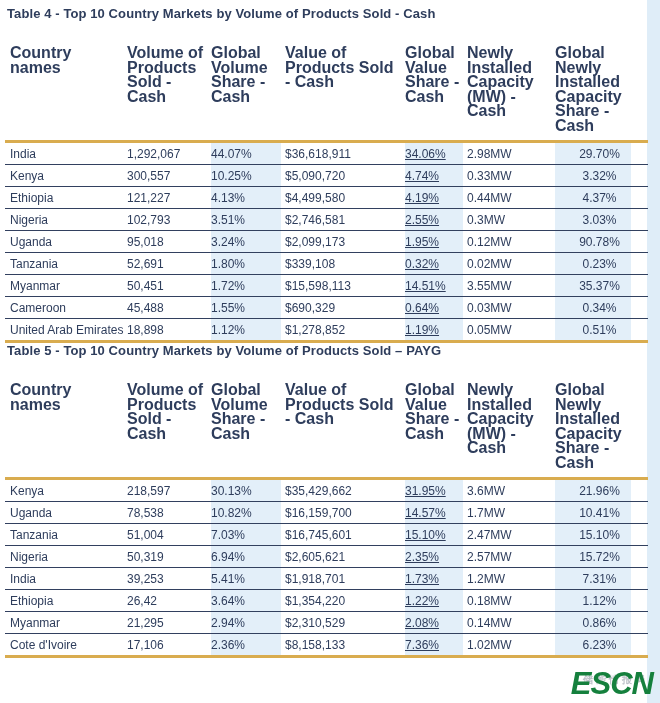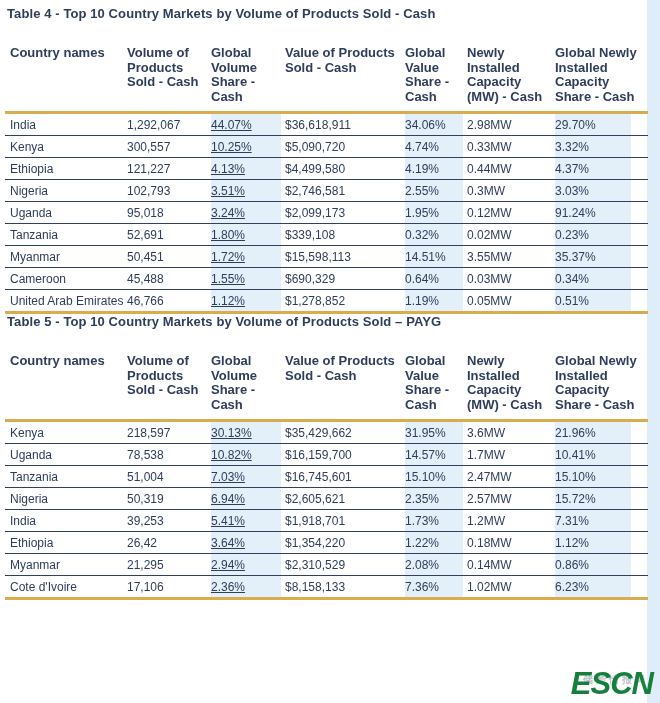--- a/index.html
+++ b/index.html
@@ -26,42 +26,42 @@
   }
   .tbl + .tbl { }
   table {
     border-collapse: collapse;
     table-layout: fixed;
     width: 643px;
   }
   thead tr { border-bottom: 3px solid #D9AC4F; }
   th {
     text-align: left; vertical-align: top;
-    font-size: 13px; font-weight: bold;
+    font-size: 16px; font-weight: bold;
     line-height: 14.5px;
     color: #2E3D5C;
     padding: 10px 6px 7px 0;
   }
   th:first-child { padding-left: 5px; }
   tbody tr { border-top: 1.5px solid #32405F; }
   tbody tr:first-child { border-top: 1.5px solid #32405F; }
   table { border-bottom: 3px solid #D9AC4F; }
   td {
     font-size: 12px;
     height: 21px;
     vertical-align: middle;
     padding: 0 4px 0 0;
     white-space: nowrap;
     color: #2E3D5C;
   }
   td:first-child { padding-left: 5px; }
   
-  tbody td:nth-child(3) { background: linear-gradient(to right, #E3EFF9 0, #E3EFF9 70px, transparent 70px); text-decoration: underline; }
-  tbody td:nth-child(5) { background: linear-gradient(to right, #E3EFF9 0, #E3EFF9 58px, transparent 58px); }
-  tbody td:nth-child(7) { background: linear-gradient(to right, #E3EFF9 0, #E3EFF9 76px, transparent 76px); }
+  tbody td:nth-child(3) { background: linear-gradient(to right, #E3EFF9 0, #E3EFF9 70px, transparent 70px); }
+  tbody td:nth-child(5) { background: linear-gradient(to right, #E3EFF9 0, #E3EFF9 58px, transparent 58px); text-decoration: underline; }
+  tbody td:nth-child(7) { background: linear-gradient(to right, #E3EFF9 0, #E3EFF9 76px, transparent 76px); text-align: center; }
   
   .watermark {
     position: absolute;
     right: 4px; bottom: 4px;
     display: flex; align-items: baseline;
     pointer-events: none;
     line-height: 1;
   }
   .wm-brand {
     font-size: 31px; font-weight: 800;
@@ -152,21 +152,21 @@
             <td>0.3MW</td>
             <td>3.03%</td>
           </tr>
           <tr>
             <td>Uganda</td>
             <td>95,018</td>
             <td>3.24%</td>
             <td>$2,099,173</td>
             <td>1.95%</td>
             <td>0.12MW</td>
-            <td>91.24%</td>
+            <td>90.78%</td>
           </tr>
           <tr>
             <td>Tanzania</td>
             <td>52,691</td>
             <td>1.80%</td>
             <td>$339,108</td>
             <td>0.32%</td>
             <td>0.02MW</td>
             <td>0.23%</td>
           </tr>
@@ -183,21 +183,21 @@
             <td>Cameroon</td>
             <td>45,488</td>
             <td>1.55%</td>
             <td>$690,329</td>
             <td>0.64%</td>
             <td>0.03MW</td>
             <td>0.34%</td>
           </tr>
           <tr>
             <td>United Arab Emirates</td>
-            <td>46,766</td>
+            <td>18,898</td>
             <td>1.12%</td>
             <td>$1,278,852</td>
             <td>1.19%</td>
             <td>0.05MW</td>
             <td>0.51%</td>
           </tr>
         </tbody>
     </table>
   </section>
 

